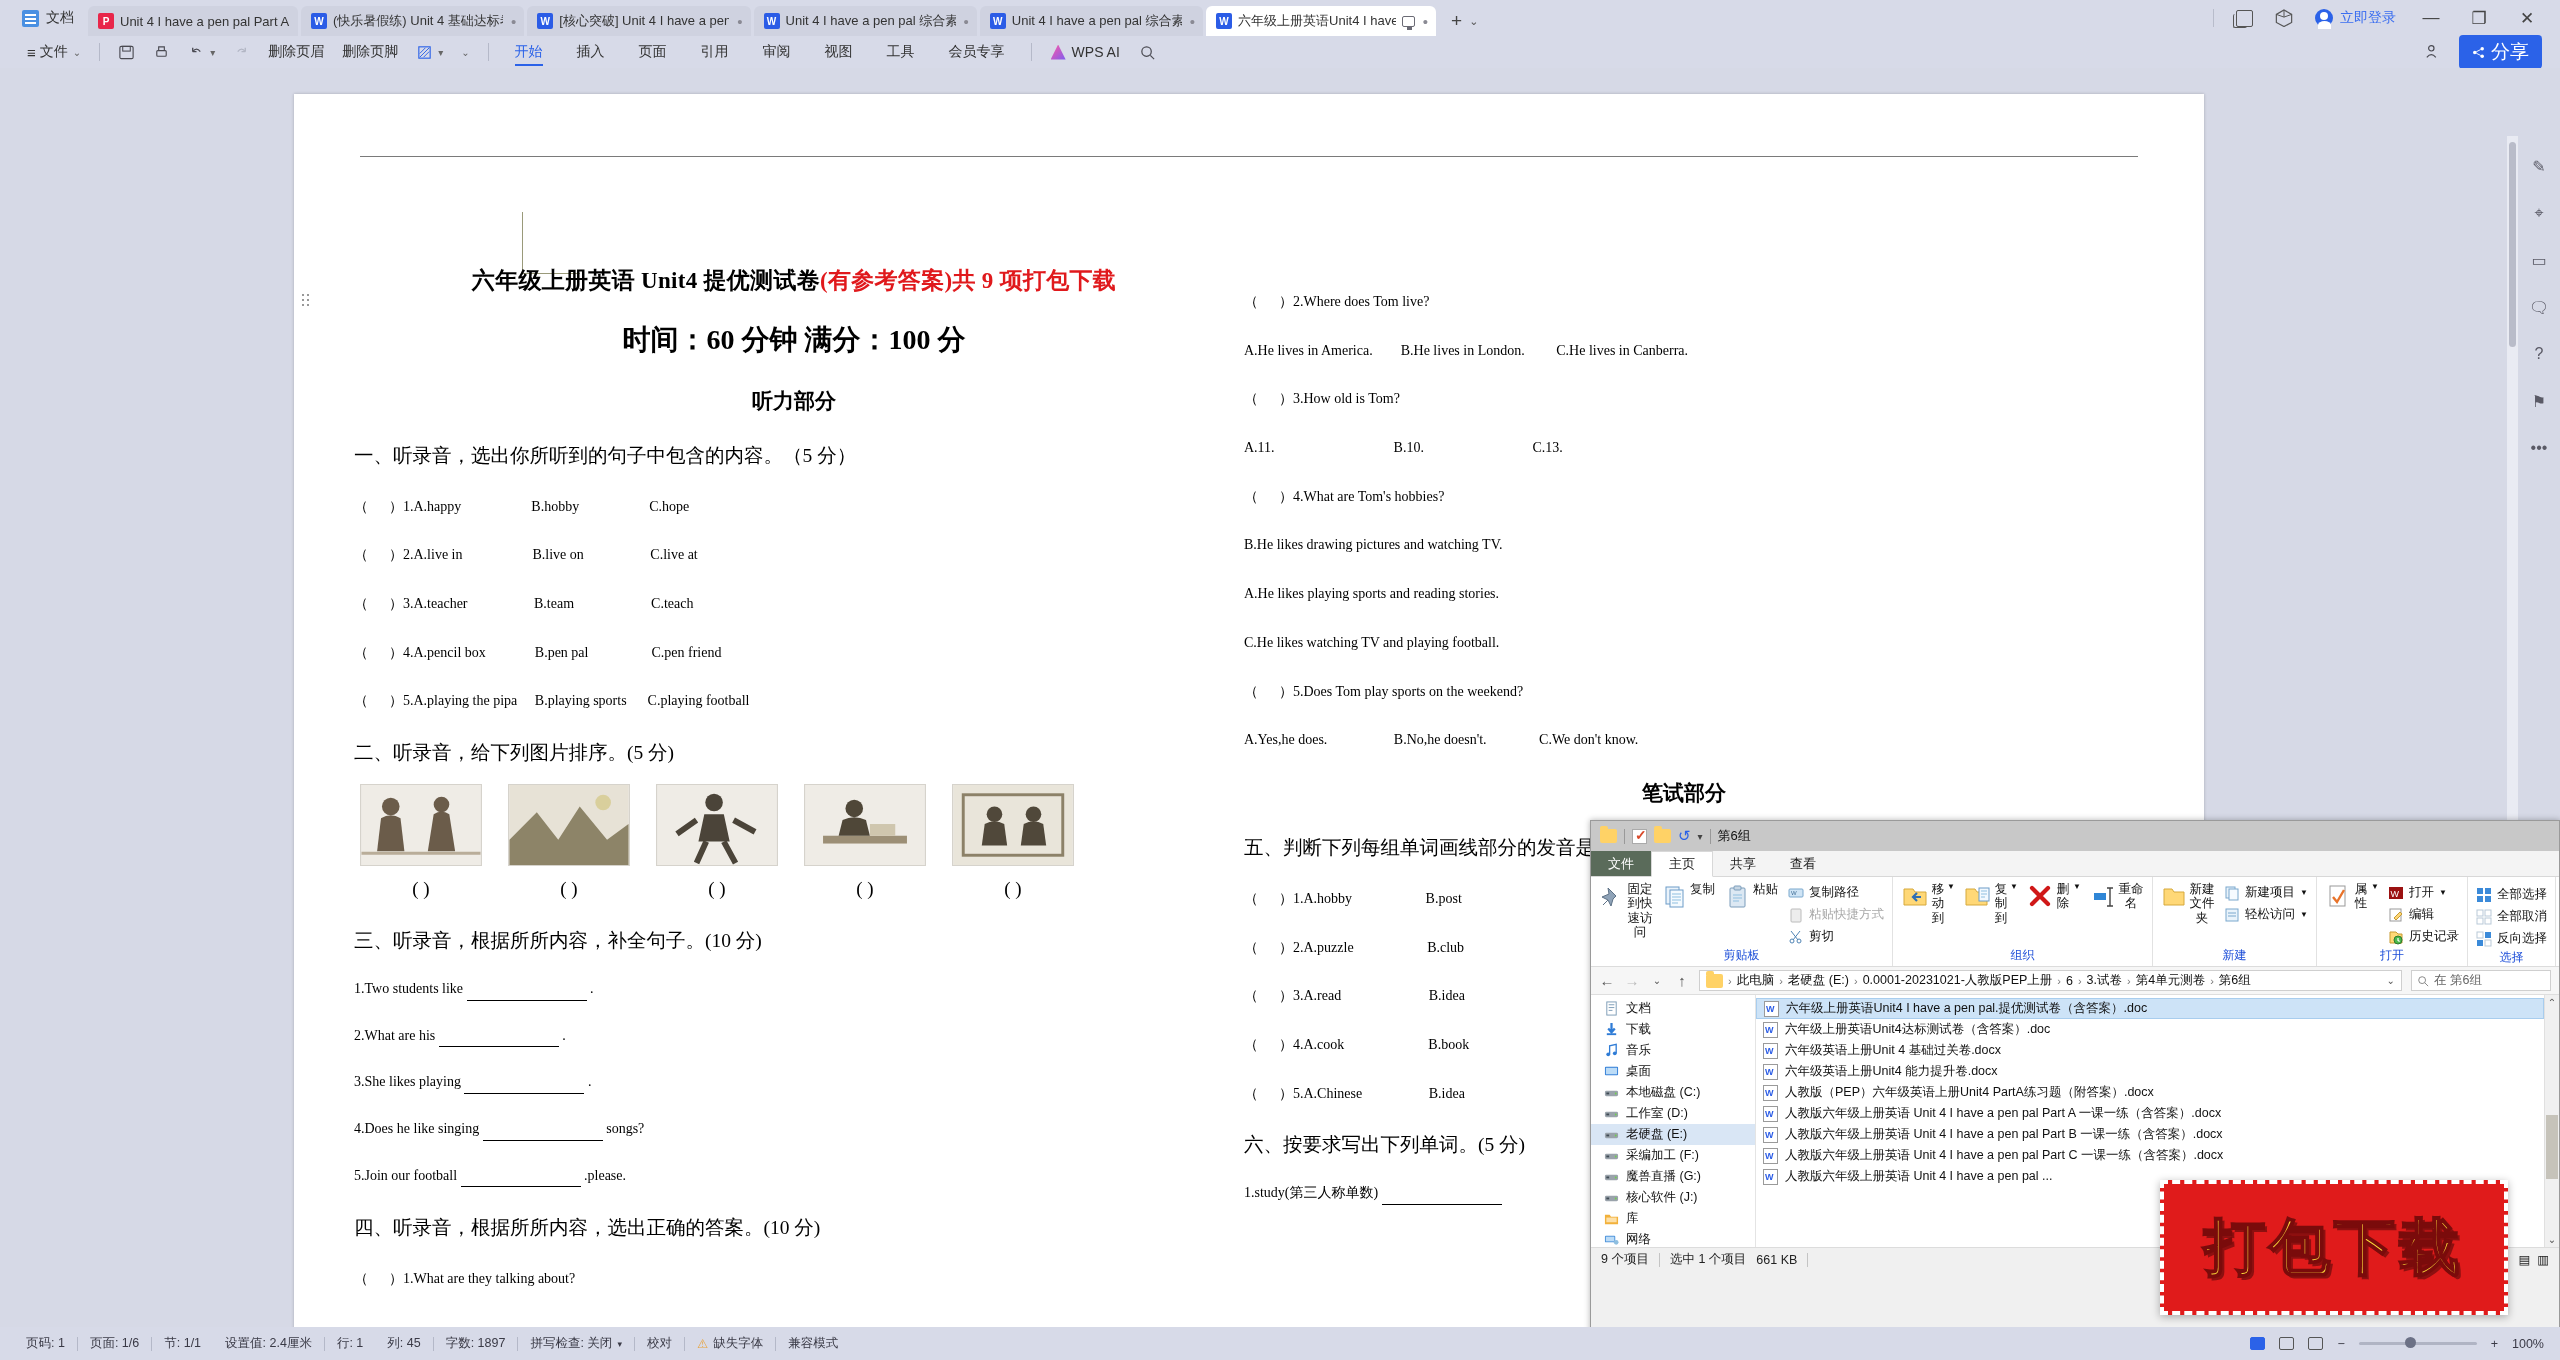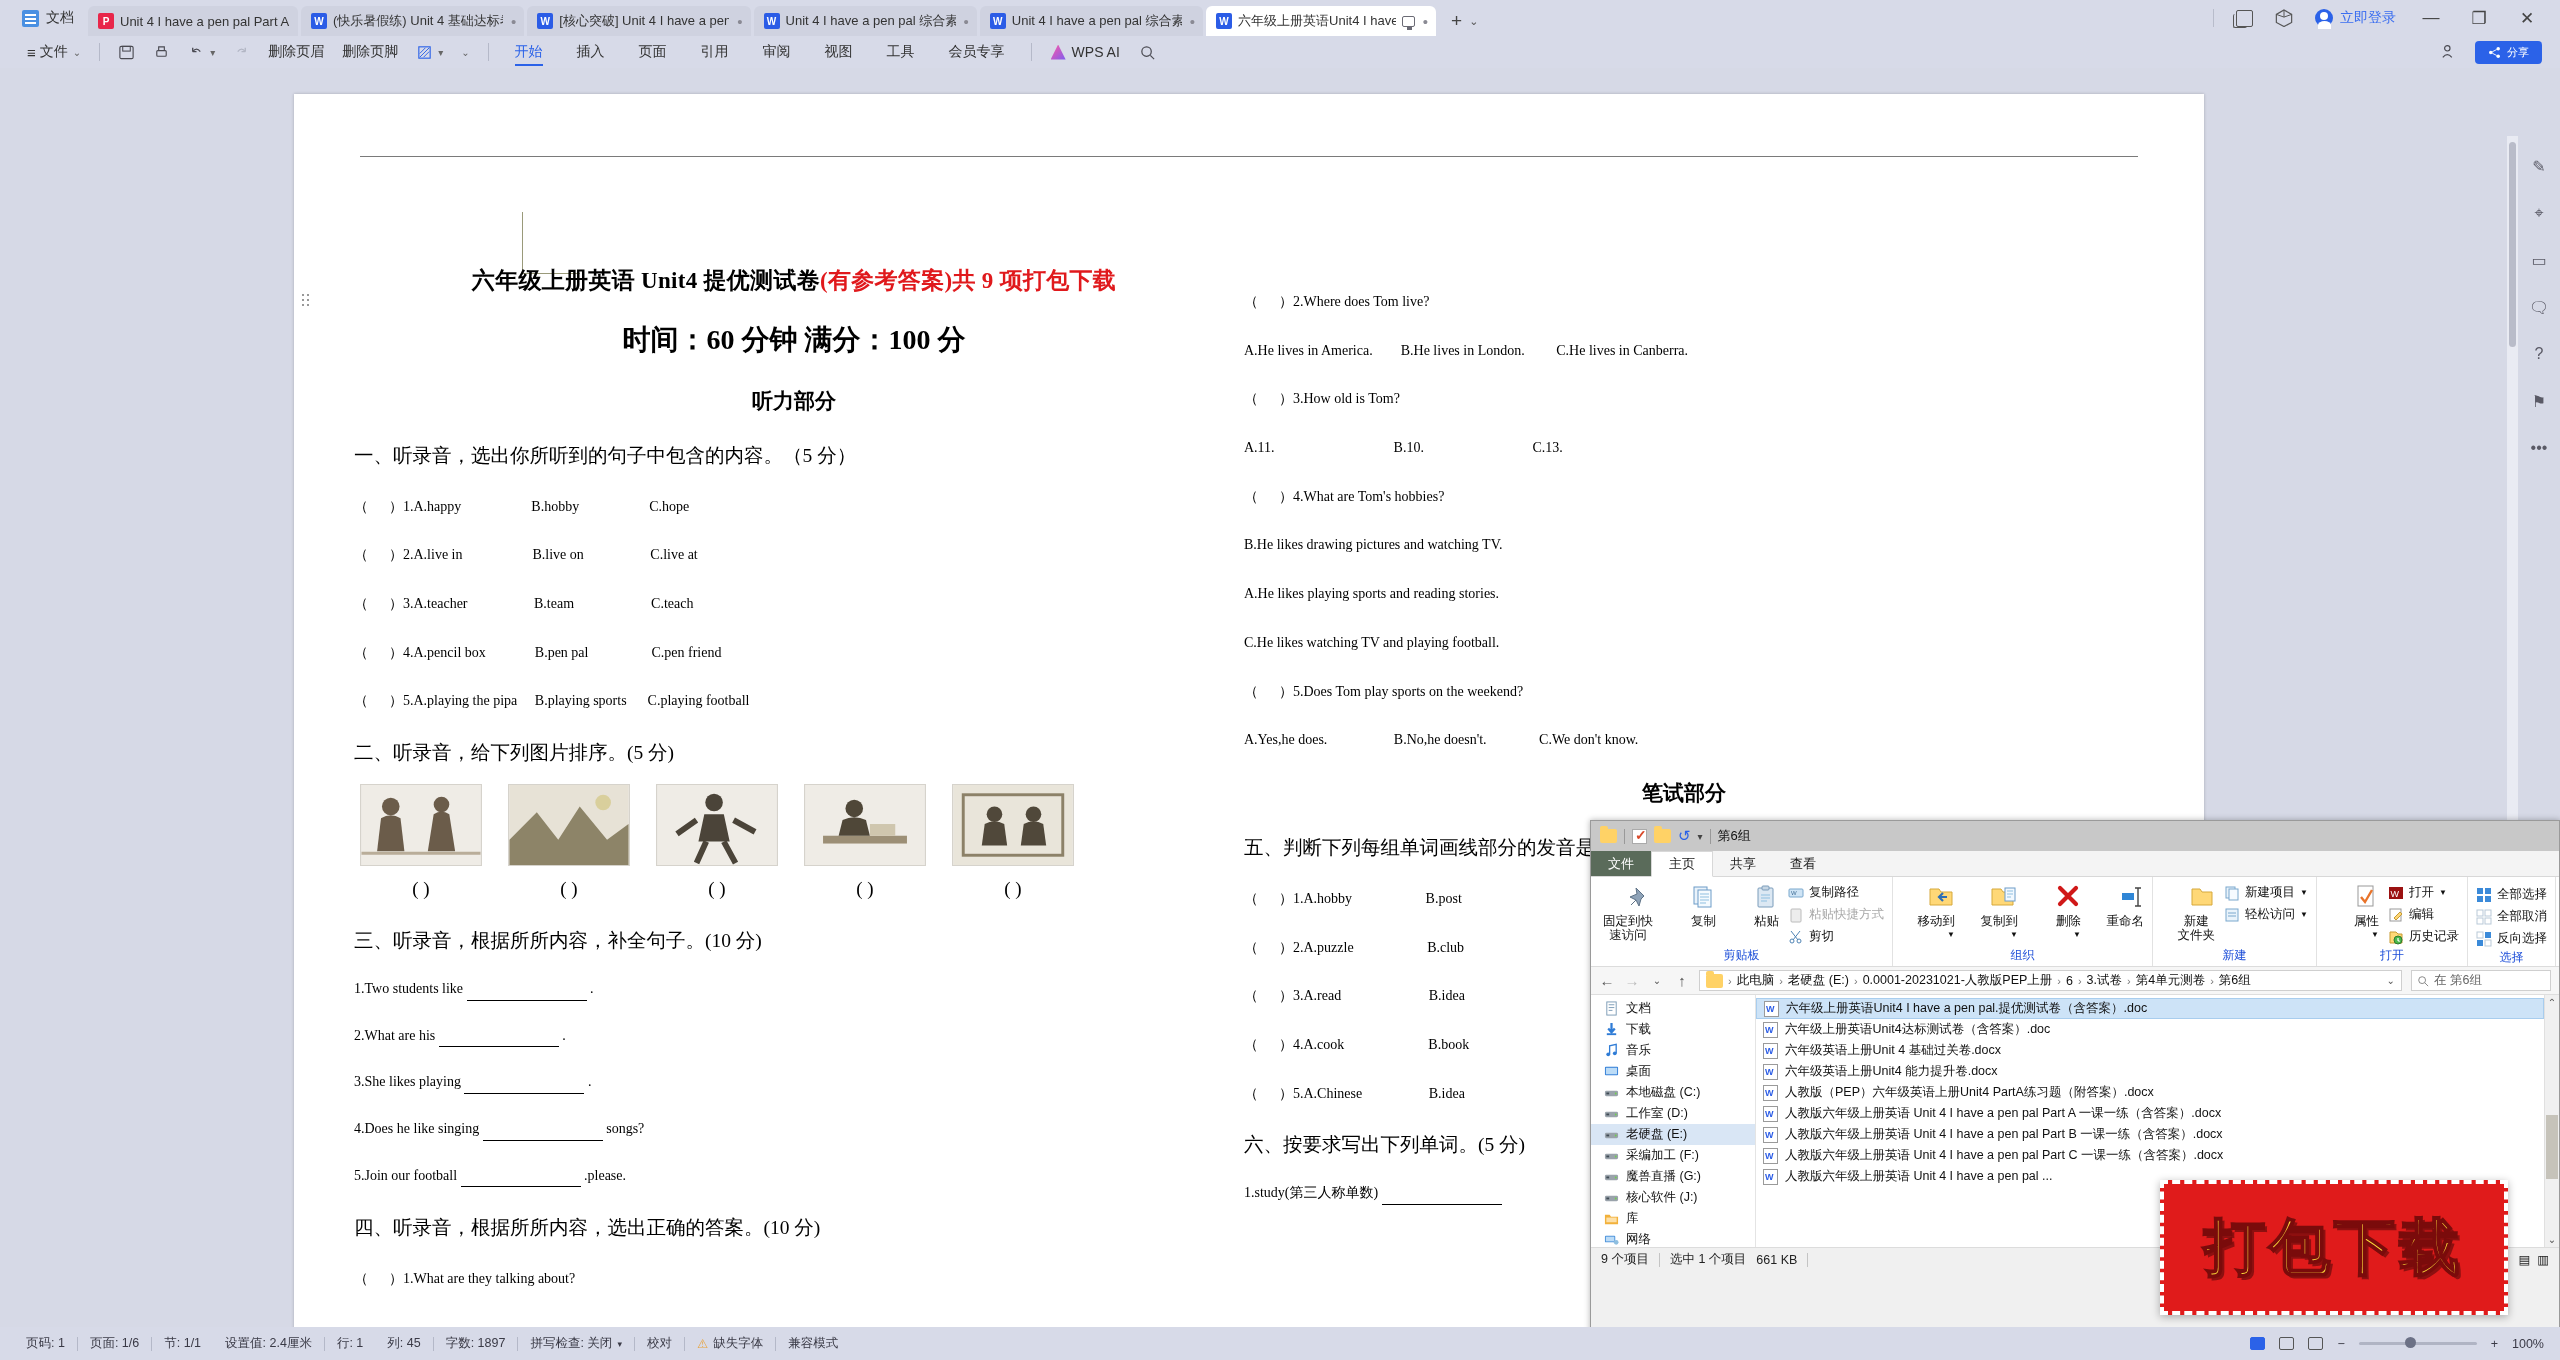--- a/index.html
+++ b/index.html
@@ -94,21 +94,21 @@
   .ribbon .vsep { width:1px;height:18px;background:#b5b9c9; margin:0 9px;}
   .ribbon .menuico { font-size:15px; letter-spacing:-1px;}
   .ribbon .cx { font-size:10px; color:#666;}
   .rtab { padding: 0 17px; height:32px; display:flex;align-items:center; font-size:14px;}
   .rtab.on { color:#2b62e8; position:relative; }
   .rtab.on::after{content:"";position:absolute;left:17px;right:17px;bottom:2px;height:2px;background:#2b62e8;}
   .wpsai { display:flex;align-items:center;gap:6px;font-size:14px;color:#333;padding:0 10px;}
   .ai-logo{width:15px;height:15px;background:linear-gradient(135deg,#ff5aa6,#7b5cf0);clip-path:polygon(50% 0,100% 100%,0 100%);}
   .r-far { margin-left:auto; display:flex; align-items:center; gap:16px; padding-right:18px;}
   .share-btn{
-    background:#2b62e8;color:#fff;border-radius:4px;padding:4px 13px;font-size:11px;
+    background:#2b62e8;color:#fff;border-radius:4px;padding:4px 13px;font-size:19px;
     display:flex;align-items:center;gap:6px;
   }
 
   
   .canvas {
     position:absolute; top:68px; left:0; width:2560px; height:1274px;
     background:#d6d9e6;
   }
   .page {
     position:absolute; left:294px; top:26px; width:1910px; height:1262px;
@@ -167,21 +167,21 @@
   .ex-tabs .t.file{background:#5a6b5a;color:#fff;}
   .ex-tabs .t.sel{background:#fff;border:1px solid #d8d8d8;border-bottom:1px solid #fff;margin-bottom:-1px;}
   .ex-ribbon{
     height:90px; background:#fff; border-bottom:1px solid #dcdcdc;
     display:flex; align-items:stretch; font-size:12.5px; color:#111; position:relative;
   }
   .rgroup{display:flex;flex-direction:column;align-items:center;justify-content:space-between;
      padding:5px 8px 2px; border-right:1px solid #e2e2e2; position:relative;}
   .rgroup .gl{font-size:12px;color:#1d4ed8;text-align:center;width:100%;padding-top:2px;}
   .rgroup .row{display:flex;align-items:flex-start;gap:9px;}
-  .bigbtn{display:flex;flex-direction:column;align-items:flex-end;width:54px;gap:2px;line-height:1.15;text-align:center;}
+  .bigbtn{display:flex;flex-direction:row;align-items:flex-start;width:54px;gap:2px;line-height:1.15;text-align:center;}
   .bigbtn .g{height:30px;display:flex;align-items:center;justify-content:center;}
   .smcol{display:flex;flex-direction:column;gap:5px;padding-top:2px;}
   .smbtn{display:flex;align-items:center;gap:5px; white-space:nowrap;}
   .smbtn.dim{color:#a8a8a8;}
   .dimg{width:16px;height:16px;flex:none;}
   .ex-addr{
     height:28px; background:#f6f6f6; display:flex;align-items:center;gap:9px;
     padding:0 8px; border-bottom:1px solid #dedede; font-size:12.5px; color:#111;
   }
   .navico{color:#555;font-size:15px;width:16px;text-align:center;}

